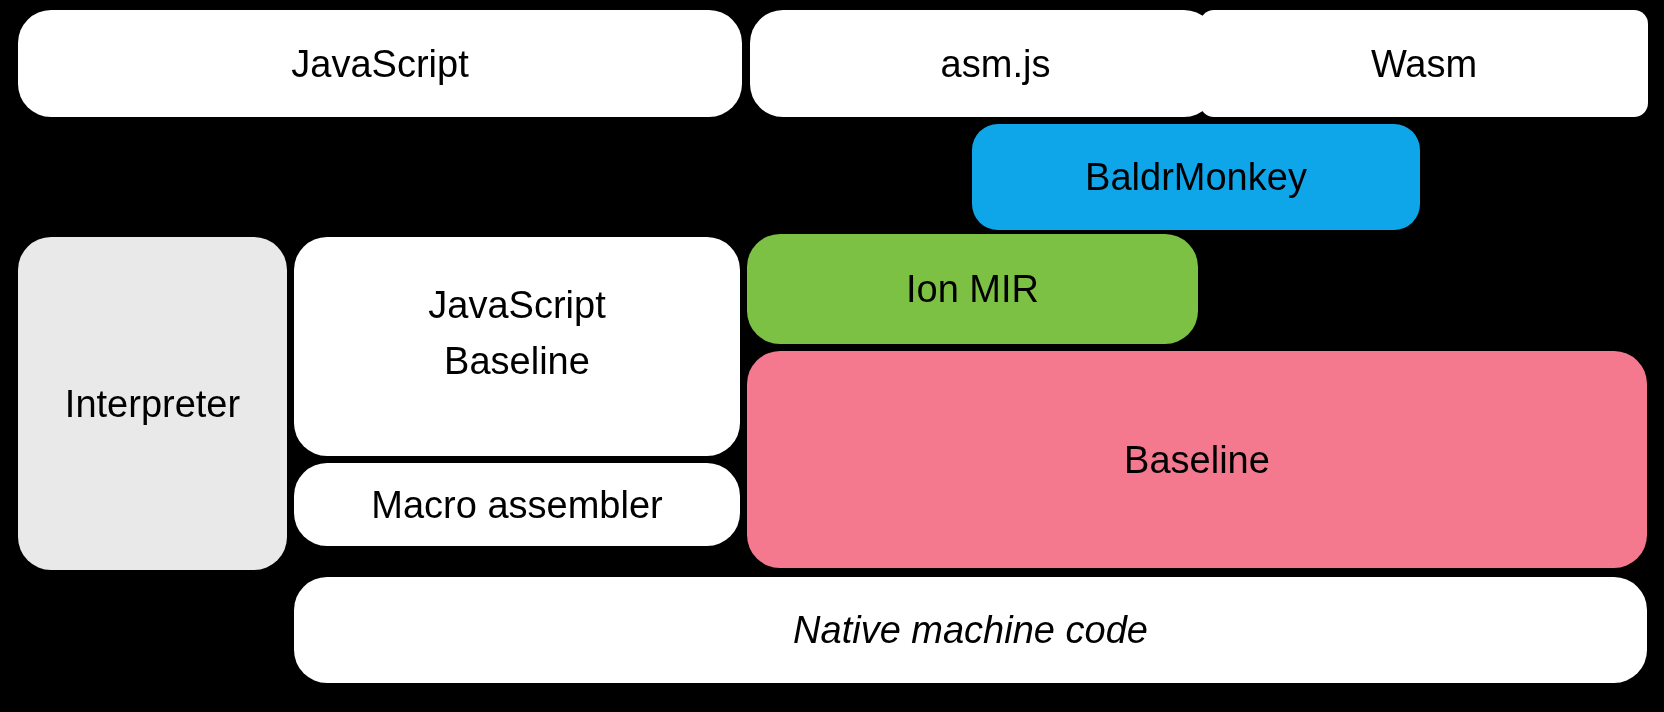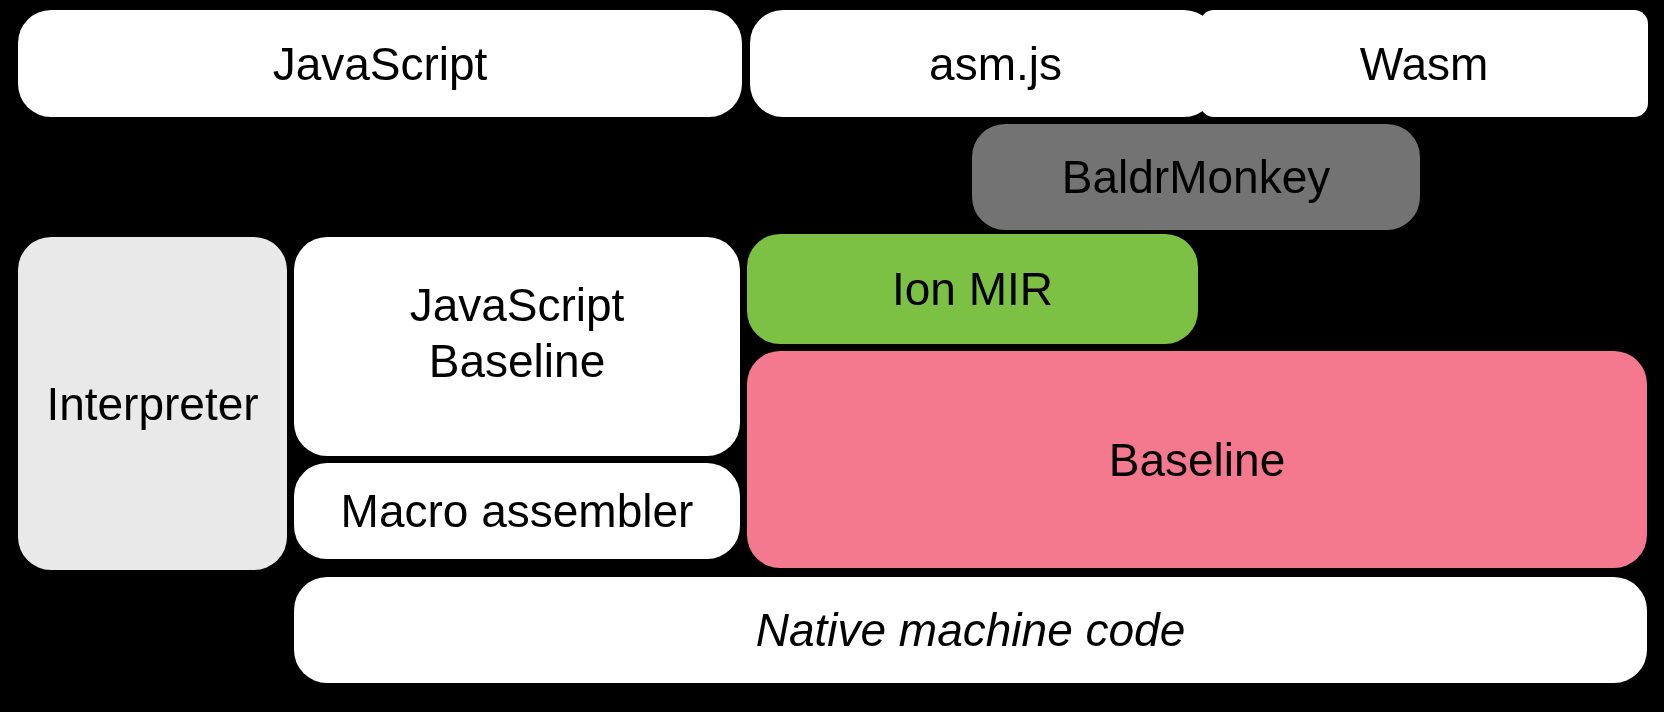--- a/index.html
+++ b/index.html
@@ -18,40 +18,40 @@
   .box {
     position: absolute;
     background: #ffffff;
     border-radius: 33px;
     display: flex;
     flex-direction: column;
     align-items: center;
     justify-content: center;
     text-align: center;
     color: #000000;
-    font-size: 46px;
+    font-size: 38px;
     line-height: 56px;
     letter-spacing: 0px;
   }
   .label { display: block; white-space: nowrap; }
 
   
   .b-javascript   { left: 18px;   top: 10px;  width: 724px;  height: 107px; }
   .b-asmjs        { left: 750px;  top: 10px;  width: 443px;  height: 107px; padding-left: 24px; }
   .b-wasm         { left: 1200px; top: 10px;  width: 448px;  height: 107px; }
   
   .b-bytecode     { left: 18px;   top: 124px; width: 947px;  height: 106px; }
   .b-baldrmonkey  { left: 972px;  top: 124px; width: 448px;  height: 106px; }
   
   .b-interpreter  { left: 18px;   top: 237px; width: 269px;  height: 333px; align-items: center; }
   .b-baseline     { left: 294px;  top: 237px; width: 446px;  height: 219px; }
   .b-baseline .labels { position: relative; top: -14px; }
   .b-ion-mir      { left: 747px;  top: 234px; width: 451px;  height: 110px; }
   .b-cranelift    { left: 747px;  top: 351px; width: 900px;  height: 217px; }
-  .b-macro-assembler { left: 294px; top: 463px; width: 446px; height: 96px; text-align: right; }
+  .b-macro-assembler { left: 294px; top: 463px; width: 446px; height: 83px; text-align: right; }
   
   .b-native       { left: 294px;  top: 577px; width: 1353px; height: 106px; }
 </style>
 </head>
 <body>
 
 <div id="canvas">
 
   <div class="box b-javascript" style="background: rgb(255, 255, 255);">
     <span class="label">JavaScript</span>
@@ -59,21 +59,21 @@
 
   <div class="box b-asmjs" style="background: rgb(255, 255, 255);">
     <span class="label">asm.js</span>
   </div>
 
   <div class="box b-wasm" style="background: rgb(255, 255, 255); border-radius: 14px;">
     <span class="label">Wasm</span>
   </div>
 
 
-  <div class="box b-baldrmonkey" style="background: #737373;">
+  <div class="box b-baldrmonkey" style="background: #0ea5e9; border-radius: 26px;">
     <span class="label">BaldrMonkey</span>
   </div>
 
   <div class="box b-interpreter" style="background: rgb(233, 233, 233);">
     <span class="label">Interpreter</span>
   </div>
 
   <div class="box b-baseline" style="background: rgb(255, 255, 255);">
     <span class="labels">
       <span class="label">JavaScript</span>

